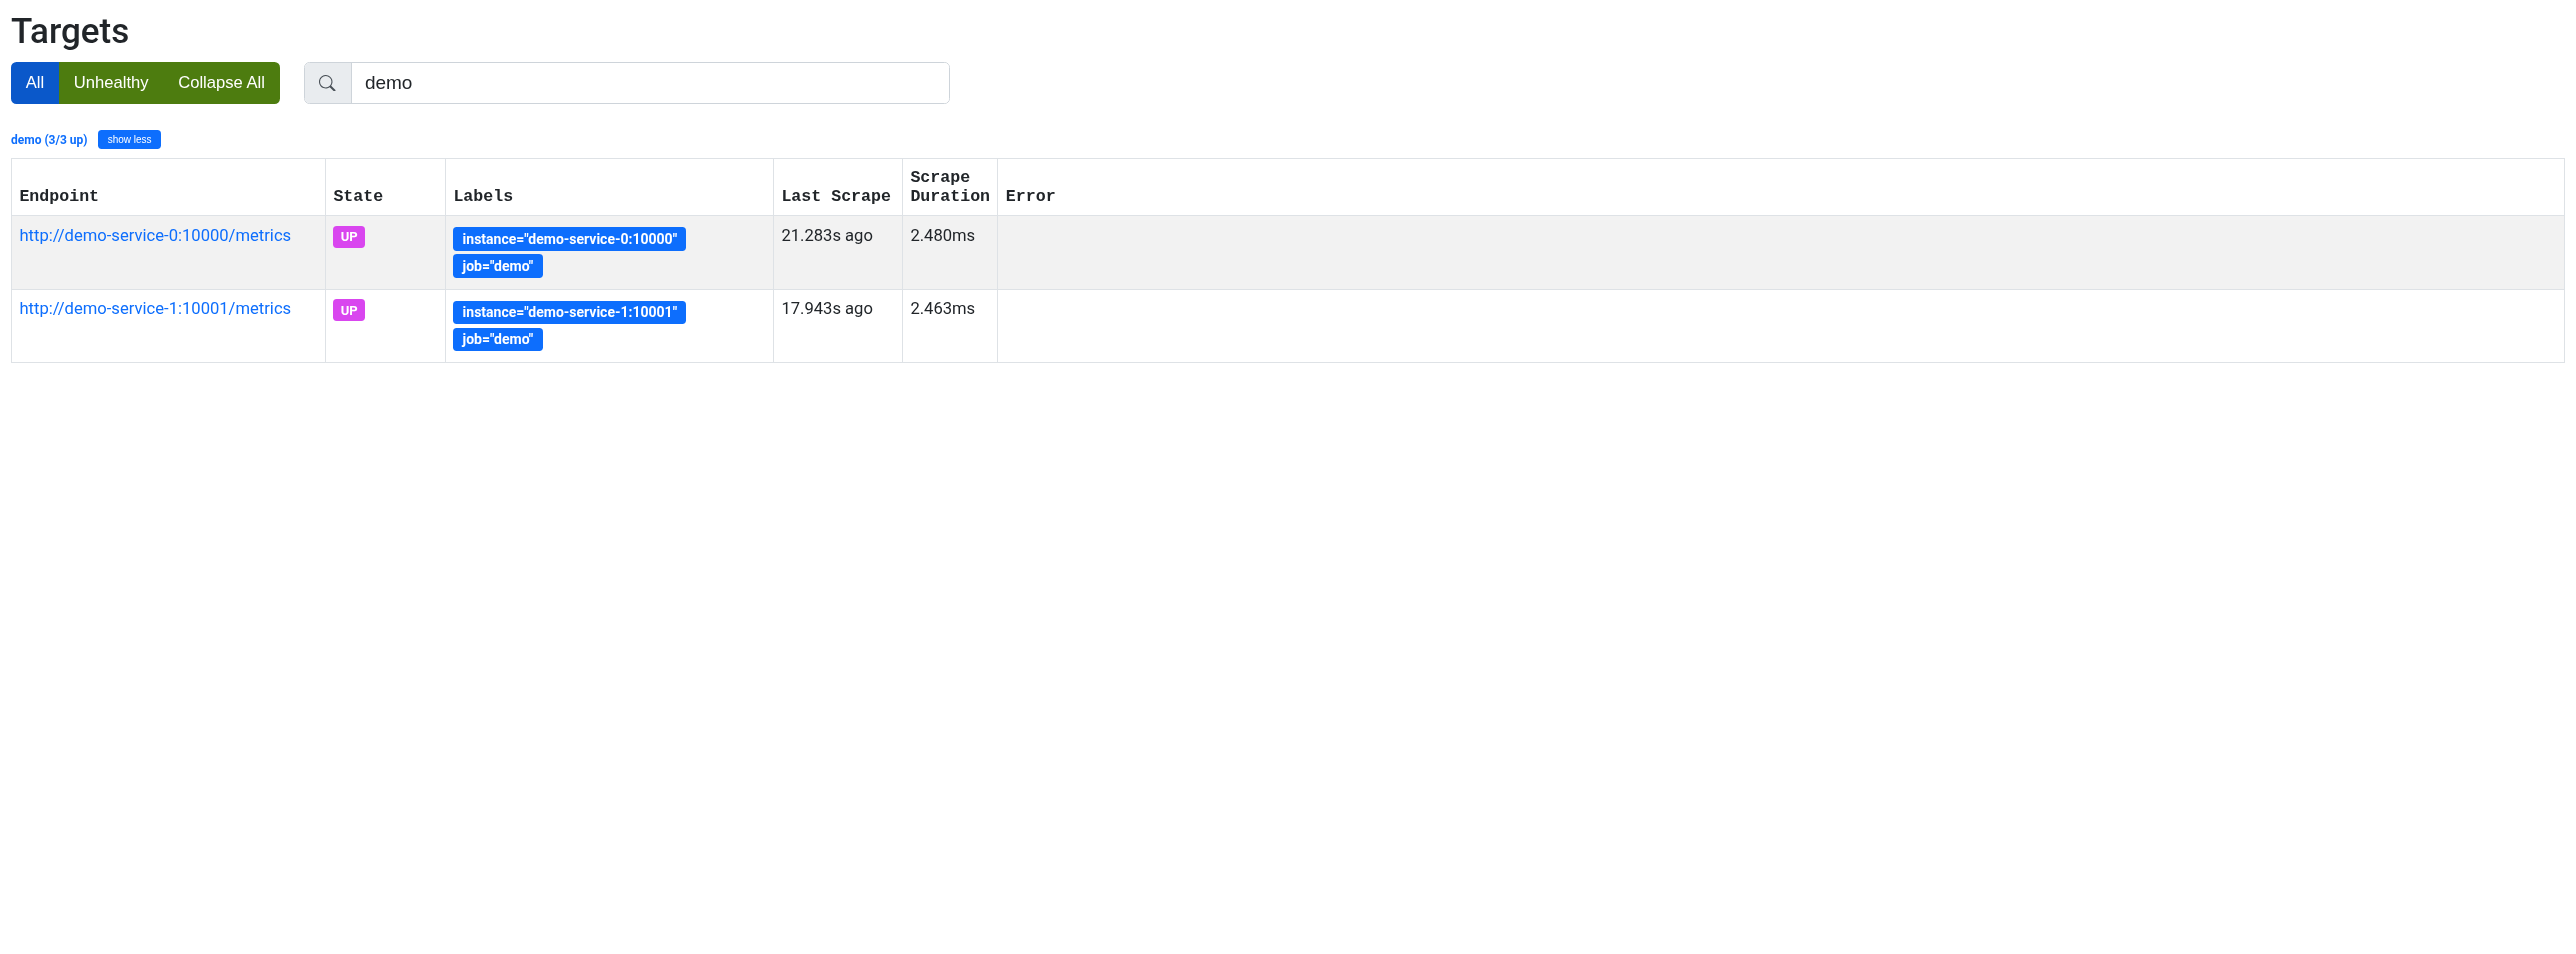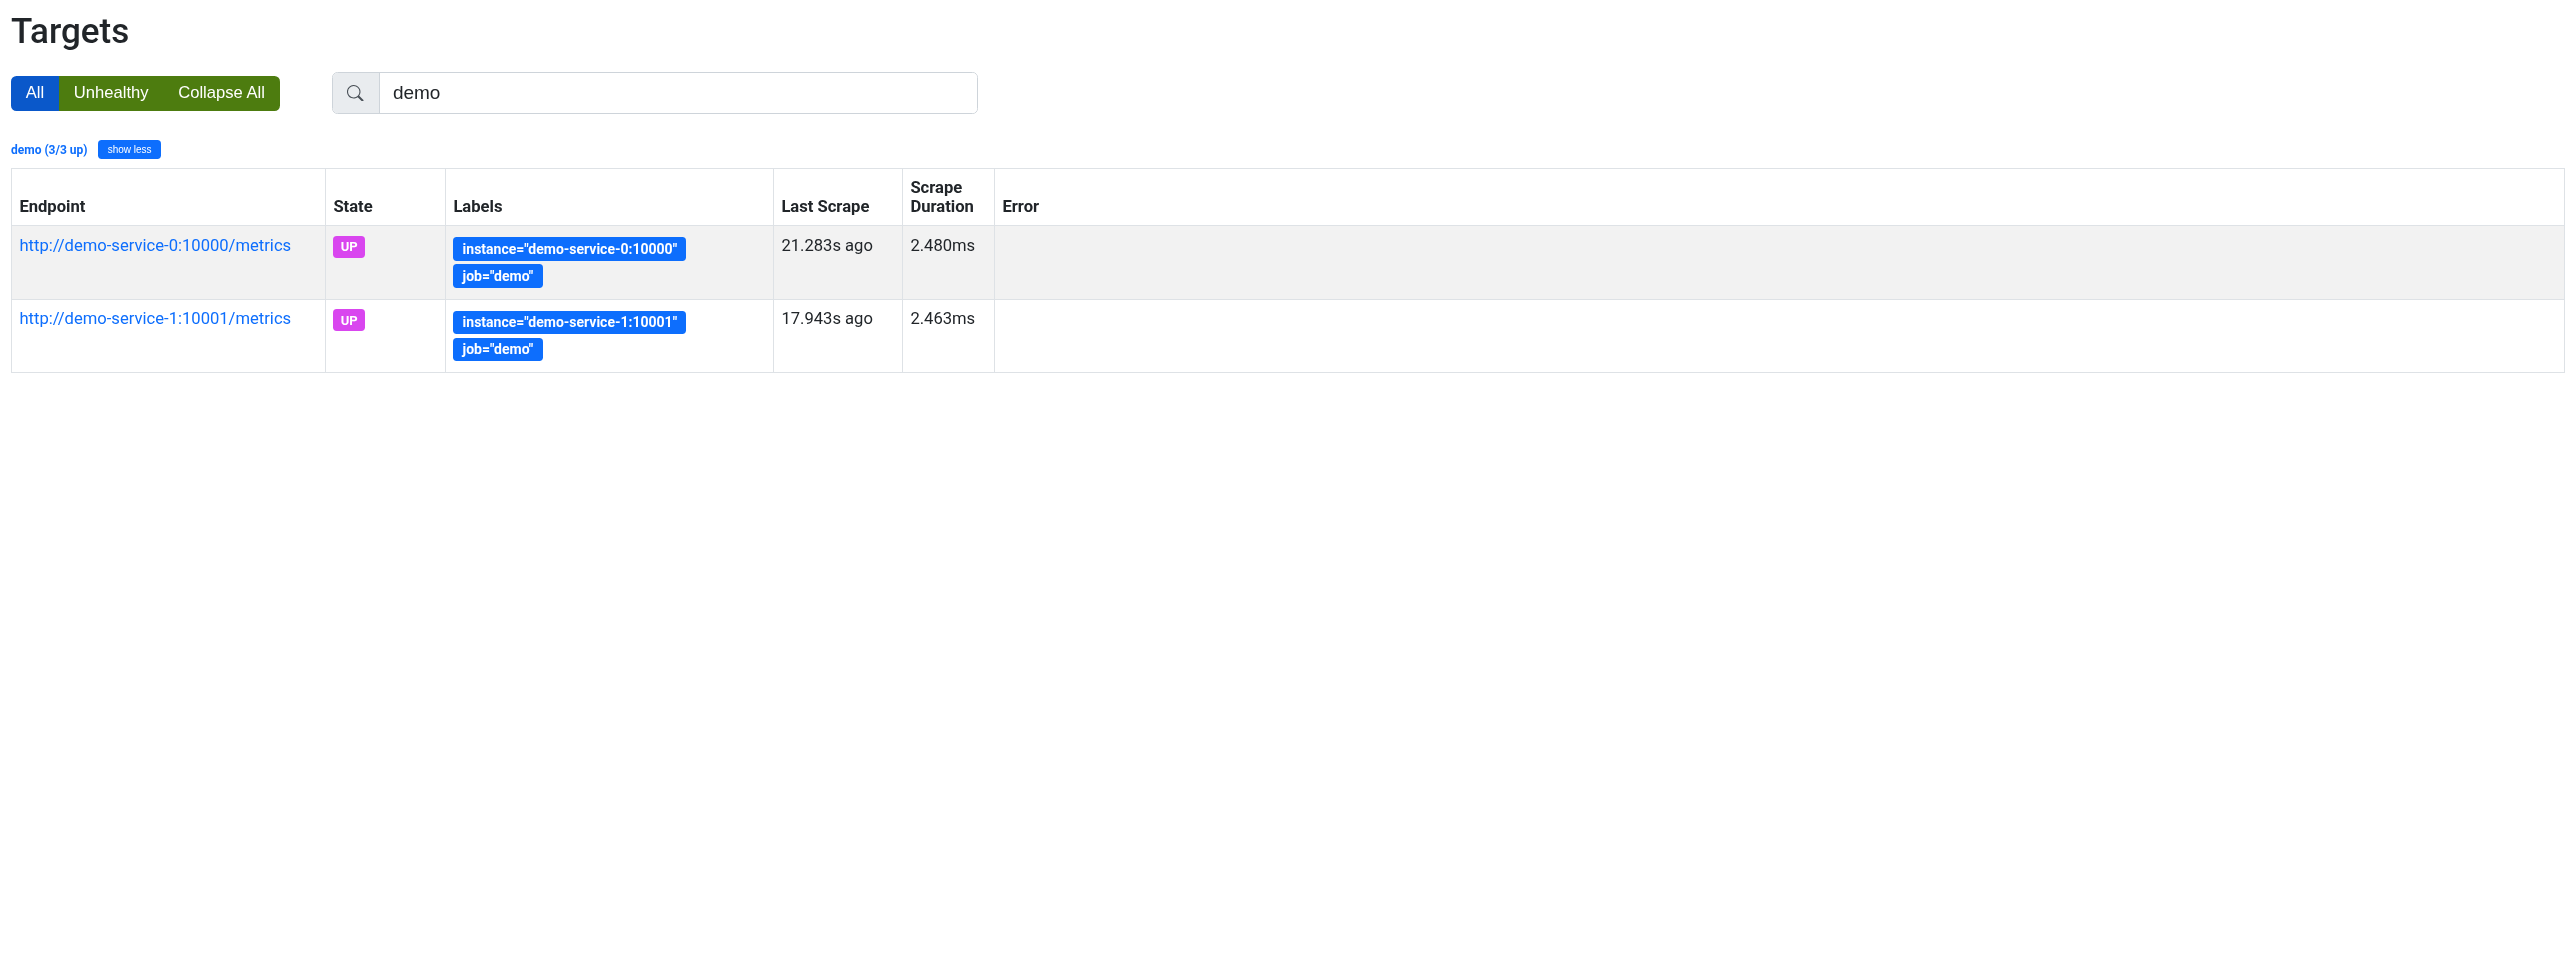--- a/index.html
+++ b/index.html
@@ -6,27 +6,26 @@
     body {
       font-family: -apple-system, BlinkMacSystemFont, "Segoe UI", Roboto, "Helvetica Neue", Arial, sans-serif;
       font-size: 14.8px;
       color: #212529;
       background: #fff;
       padding: 11px;
     }
     h2.page-title {
       font-size: 35px;
       font-weight: 500;
-      margin-bottom: 20px;
+      margin-bottom: 10px;
       color: #212529;
     }
     .controls-row {
       display: flex;
-      align-items: center;
-      gap: 52px;
+      gap: 24px;
       margin-bottom: 26px;
     }
     .btn-group {
       display: inline-flex;
       border-radius: 5.5px;
       overflow: hidden;
     }
     .btn-group button {
       border: none;
       padding: 7.4px 14.8px;
@@ -95,20 +94,21 @@
     table.targets-table td {
       border: 0.9px solid #dee2e6;
       padding: 9.2px 7.4px;
       text-align: left;
       vertical-align: top;
     }
     table.targets-table th {
       font-weight: 700;
       background: #fff;
       vertical-align: bottom;
+      font-family: Liberation Mono, monospace;
     }
     table.targets-table tbody tr:nth-child(odd) {
       background: #f2f2f2;
     }
     .col-endpoint { width: 314px; }
     .col-state { width: 120px; }
     .col-labels { width: 328px; }
     .col-last-scrape { width: 129px; }
     .col-scrape-duration { width: 92px; }
     a.endpoint-link {

